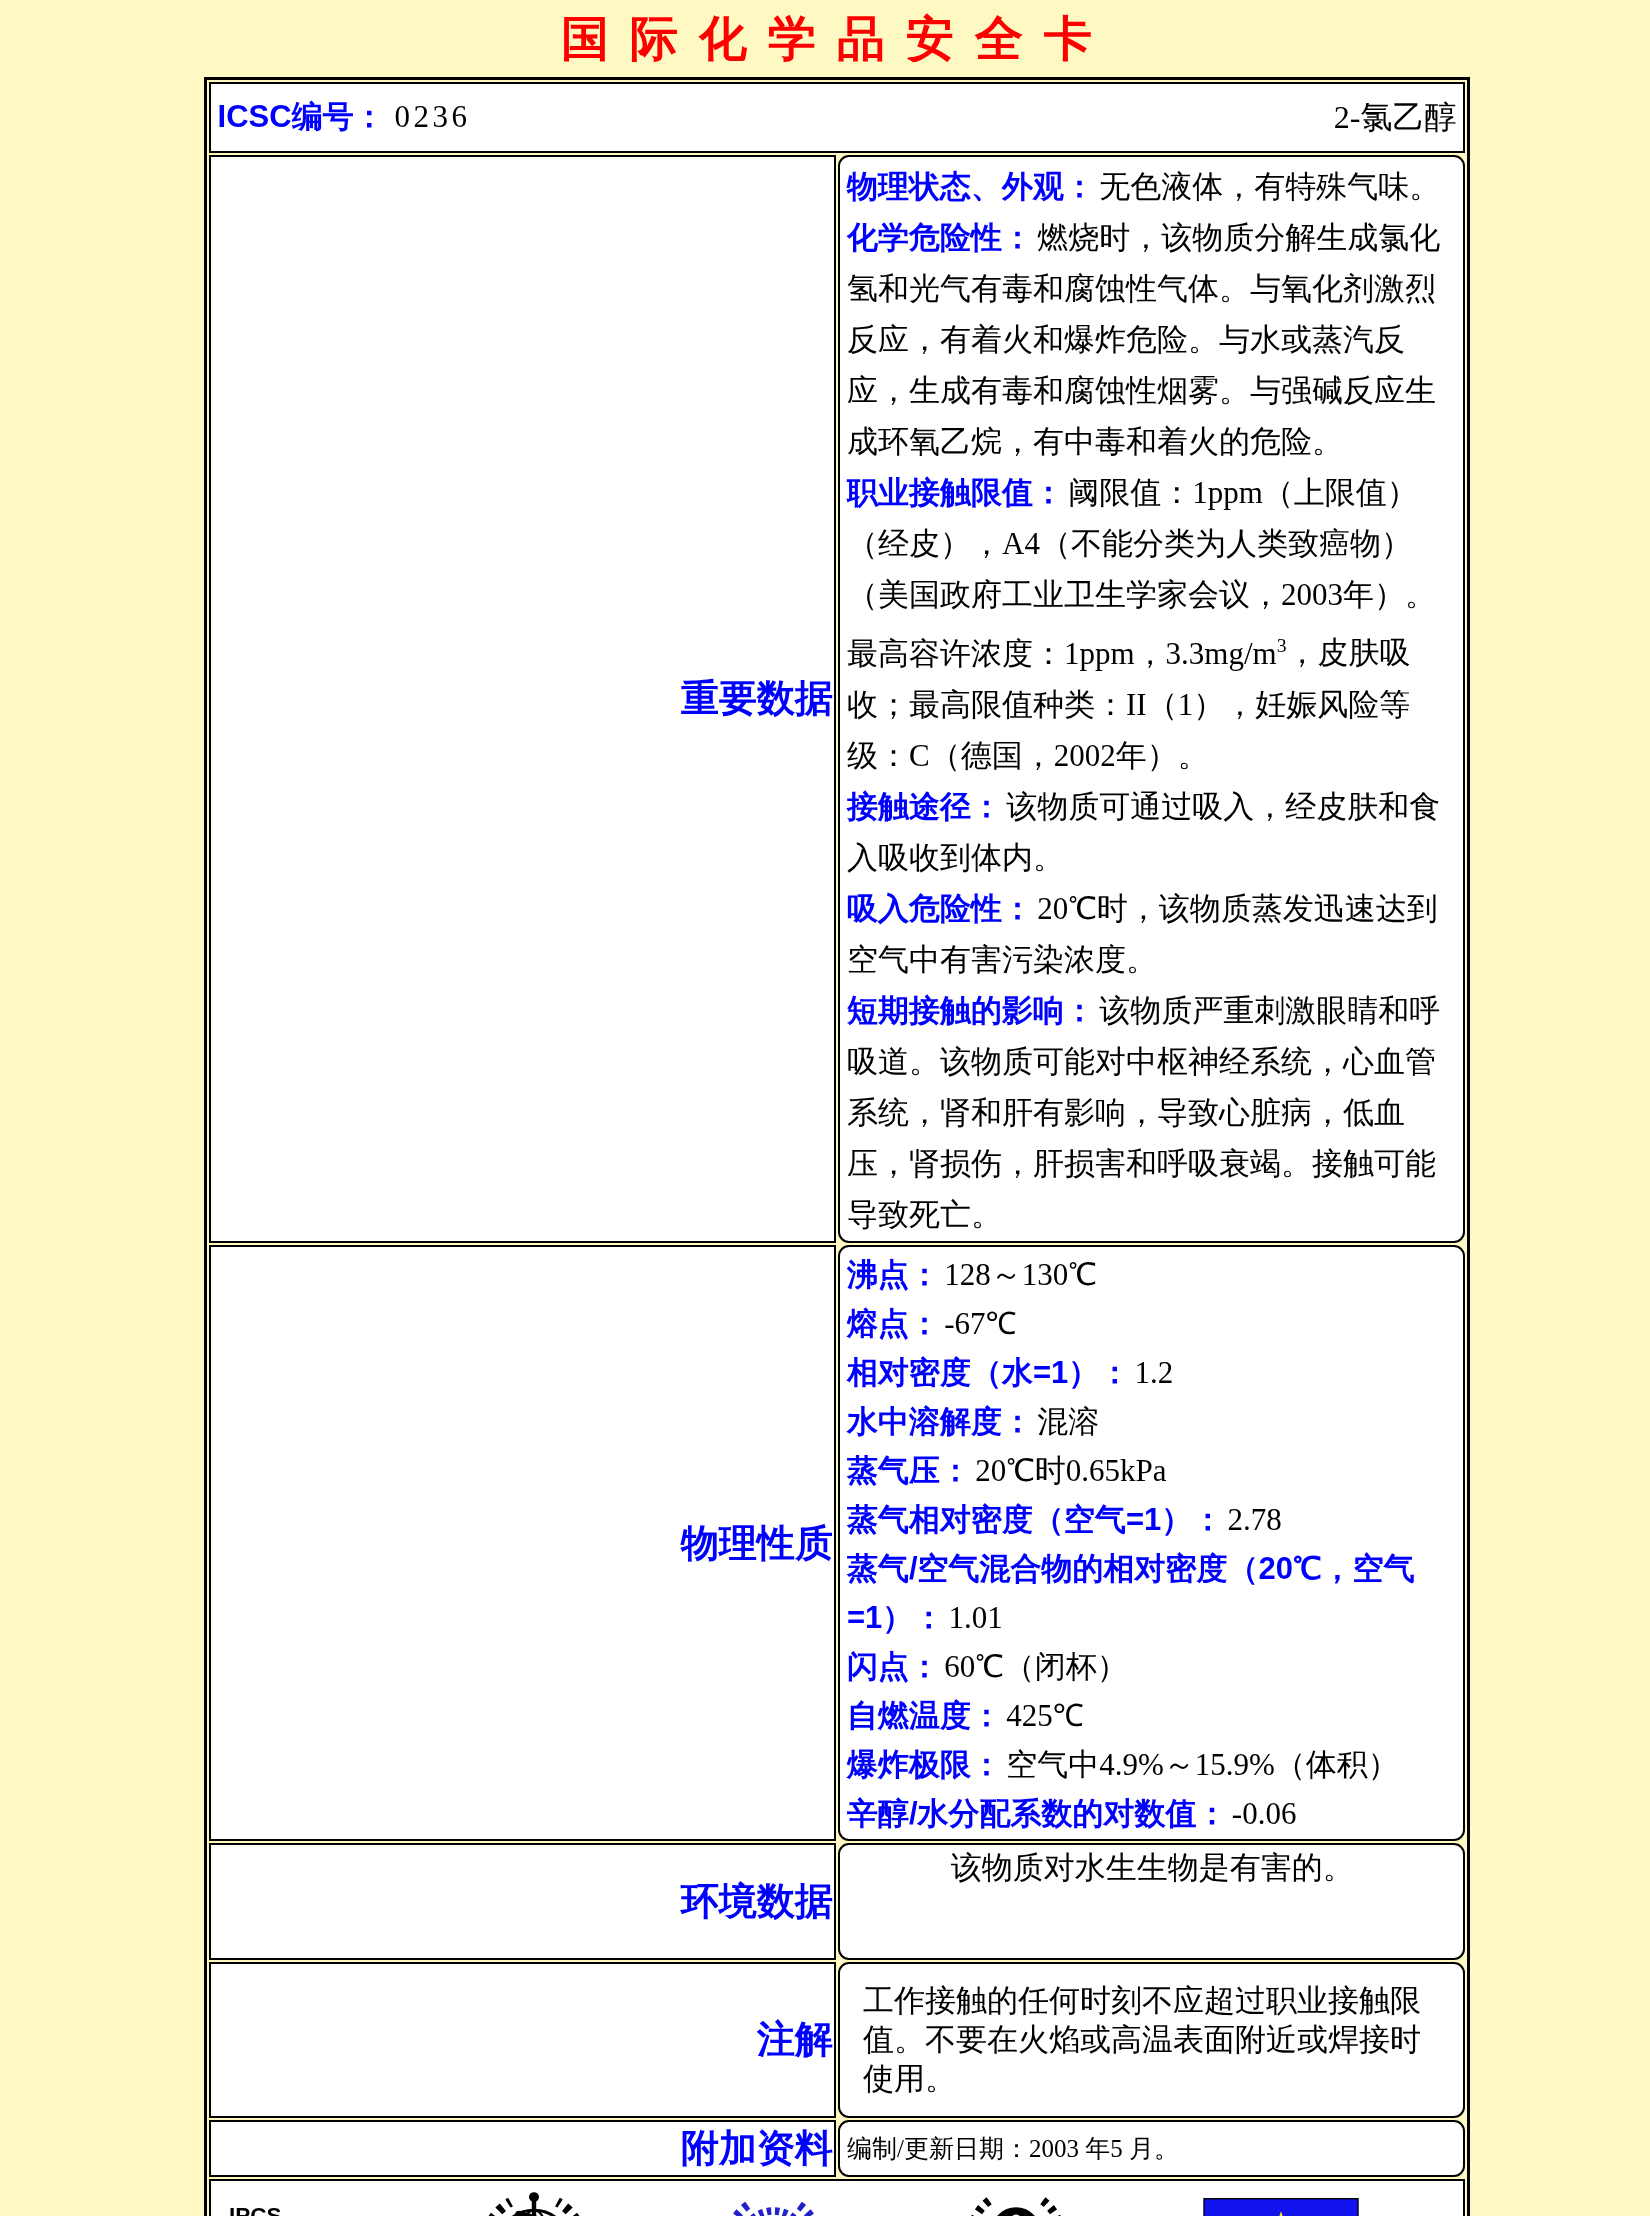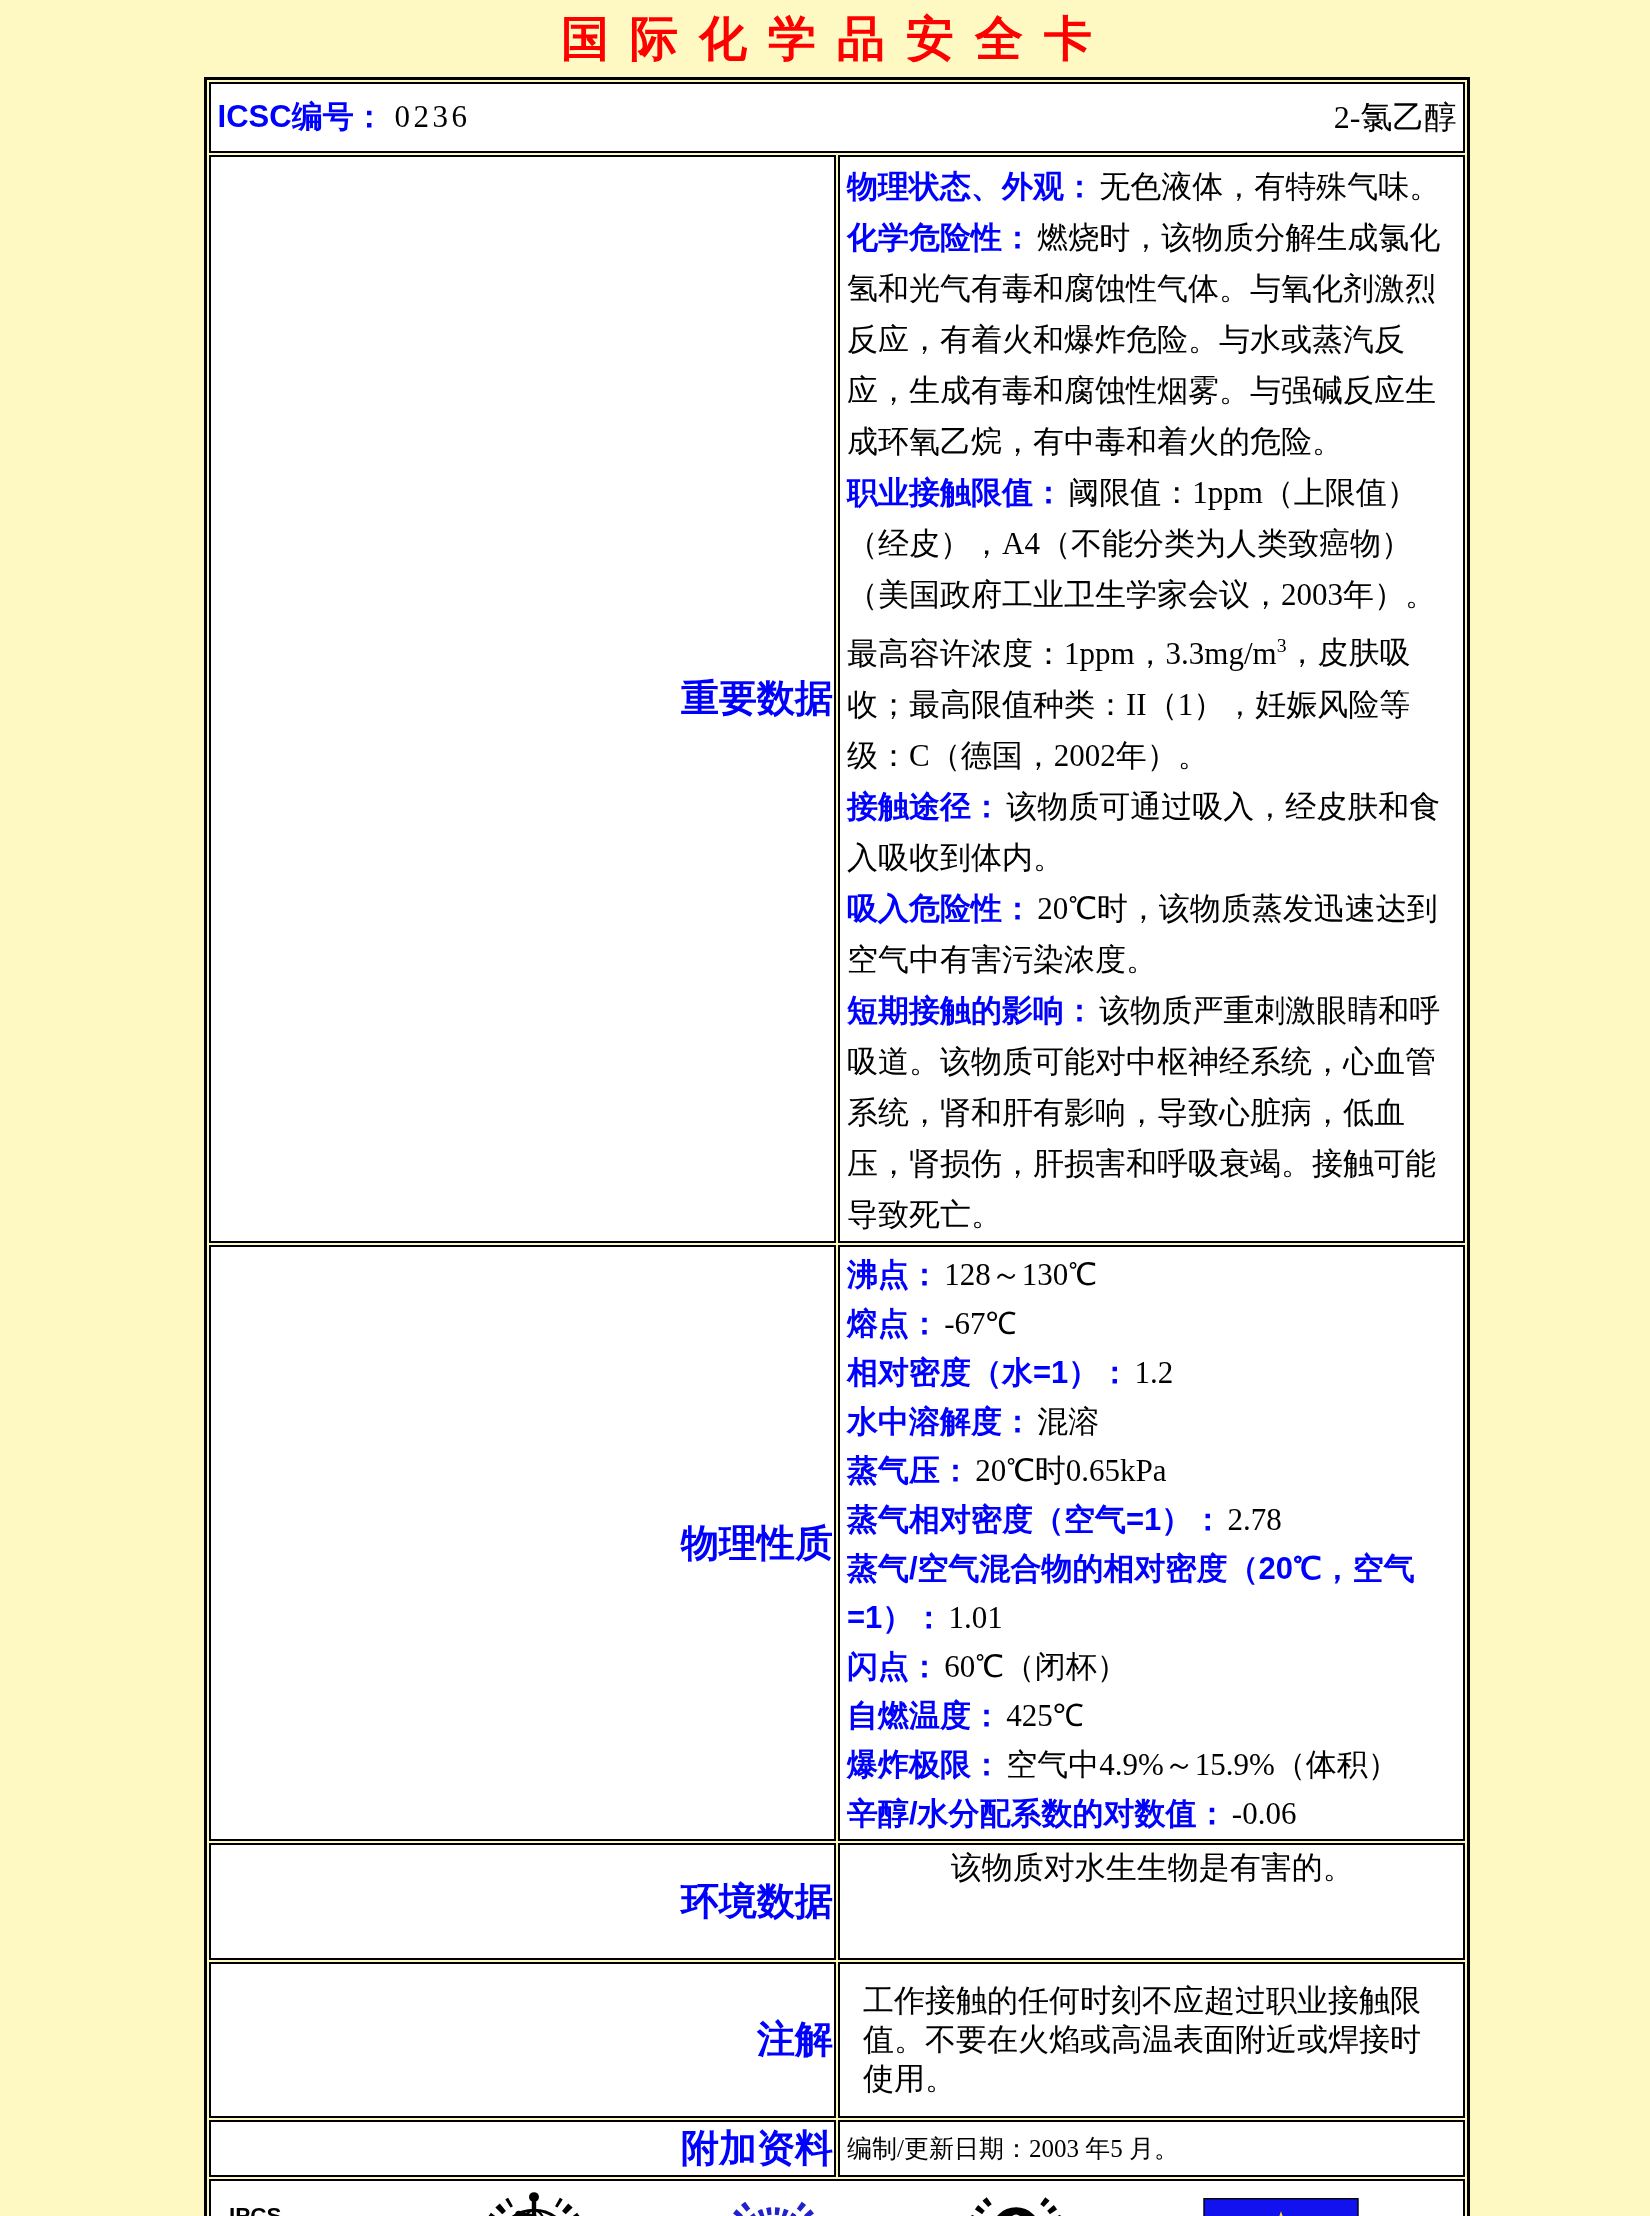--- a/index.html
+++ b/index.html
@@ -6,21 +6,21 @@
   .page{position:relative;width:1651px;height:2216px;background:#fef9c3;overflow:hidden;
         font-family:"Liberation Serif",serif;color:#000;}
   .doc-title{position:absolute;left:204px;top:7px;width:1266px;text-align:center;
         font-size:48px;font-weight:bold;color:#FF0000;letter-spacing:21px;
         font-family:"Liberation Serif",serif;white-space:nowrap;}
   table.card{position:absolute;left:204px;top:77px;width:1266px;
         border-collapse:separate;border-spacing:2.8px;border:3.5px solid #000;table-layout:fixed;}
   td{border:2.8px solid #000;background:#fff;vertical-align:middle;overflow:hidden;}
   td.label-col{width:167px;text-align:right;color:#0000FF;font-weight:bold;
         font-size:38px;font-family:"Liberation Sans",sans-serif;}
-  td.content-col{padding:1.4px 5.6px 1.4px 7px;}
+  td.content-col{padding:1.4px 5.6px 1.4px 7px;border-radius:11px;}
   .hdr-cell{display:flex;justify-content:space-between;align-items:flex-start;padding:0 5.6px;}
   .hdr-left{font-size:31px;}
   .icsc-label{color:#0000FF;font-weight:bold;font-family:"Liberation Sans",sans-serif;}
   .icsc-num{color:#000;letter-spacing:3.5px;margin-left:9.8px;font-family:"Liberation Serif",serif;}
   .chem-name{font-size:32px;color:#000;}
   p.entry{margin:0;font-size:31px;line-height:51px;text-align:left;}
   .phys p.entry{line-height:49px;}
   .plabel{color:#0000FF;font-weight:bold;font-family:"Liberation Sans",sans-serif;}
   .pval{color:#000;margin-left:4.2px;}
   sup{font-size:19.7px;}

